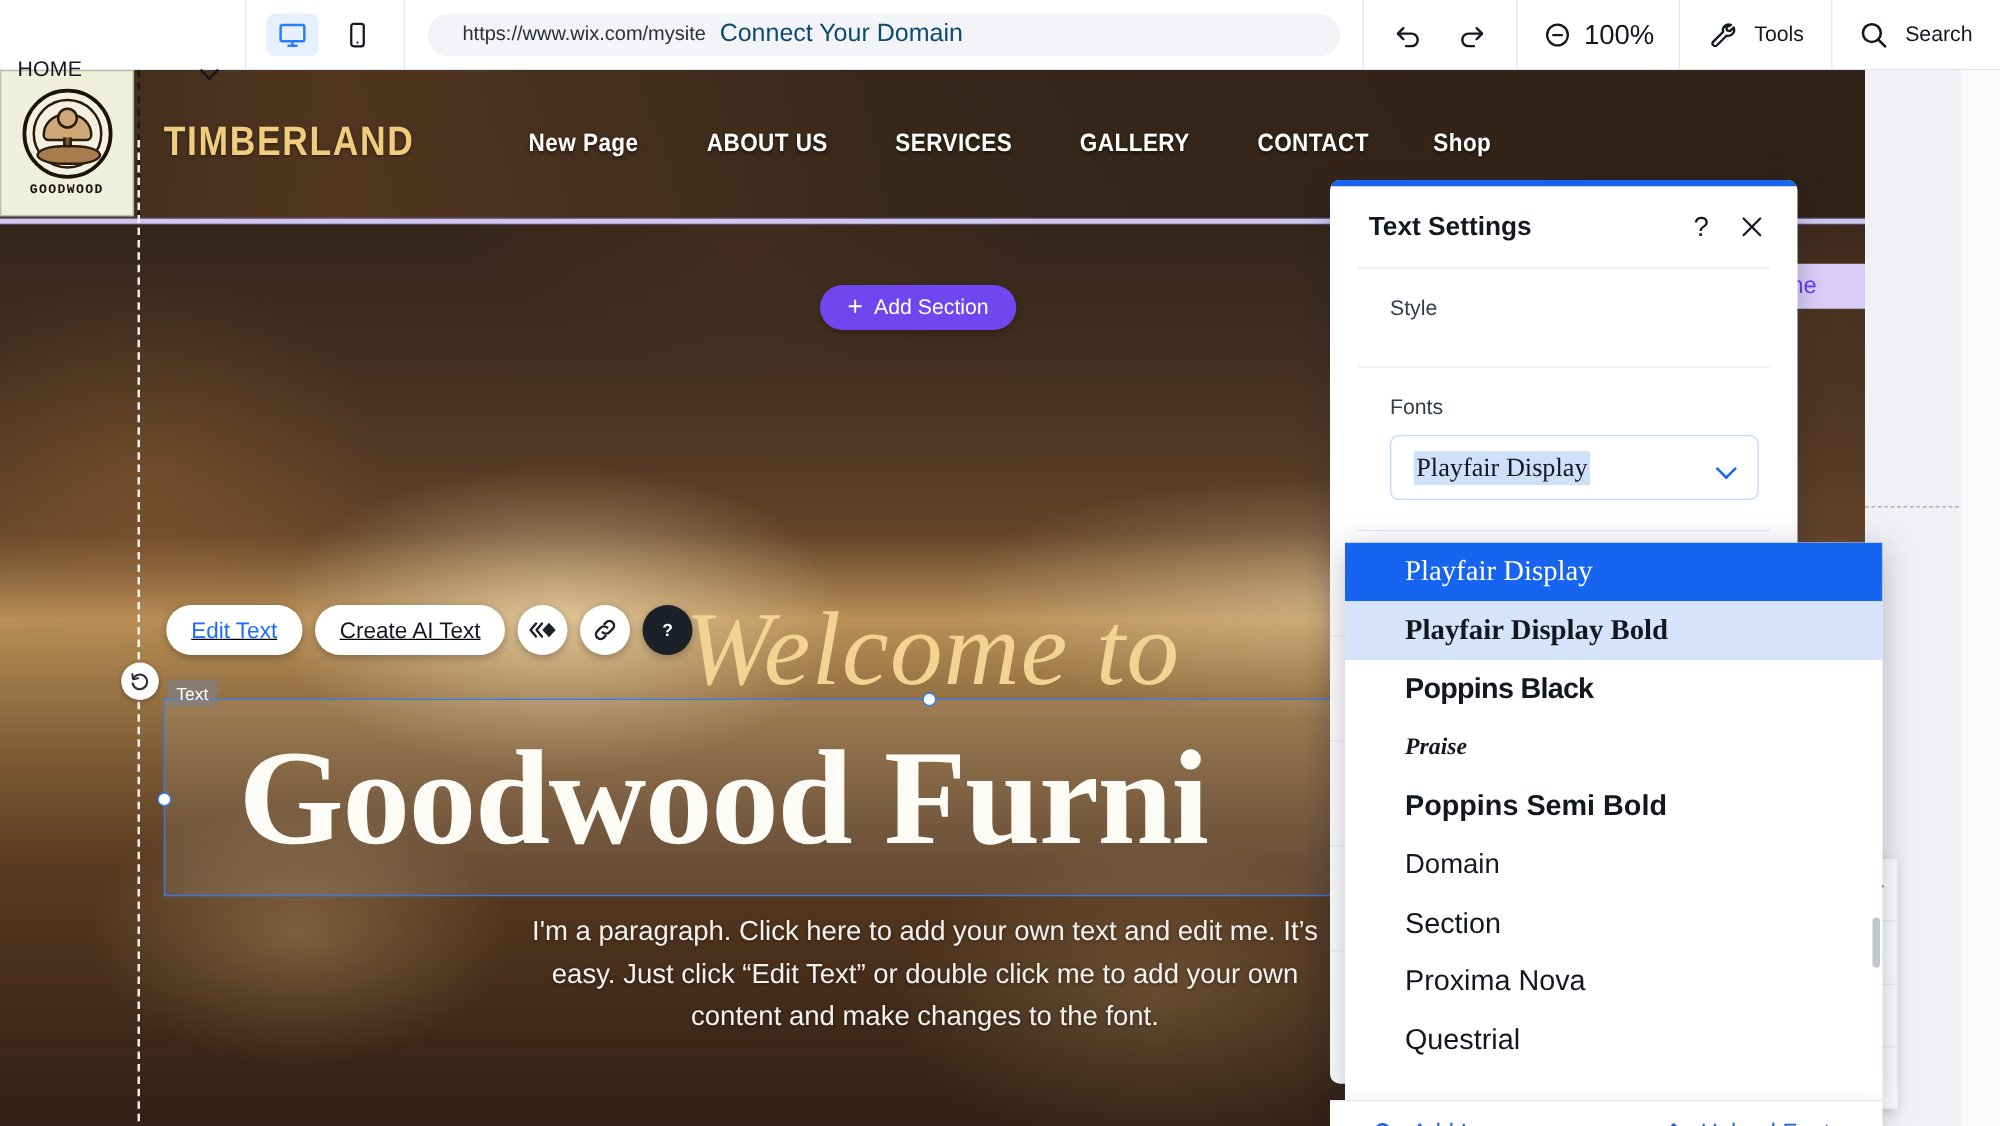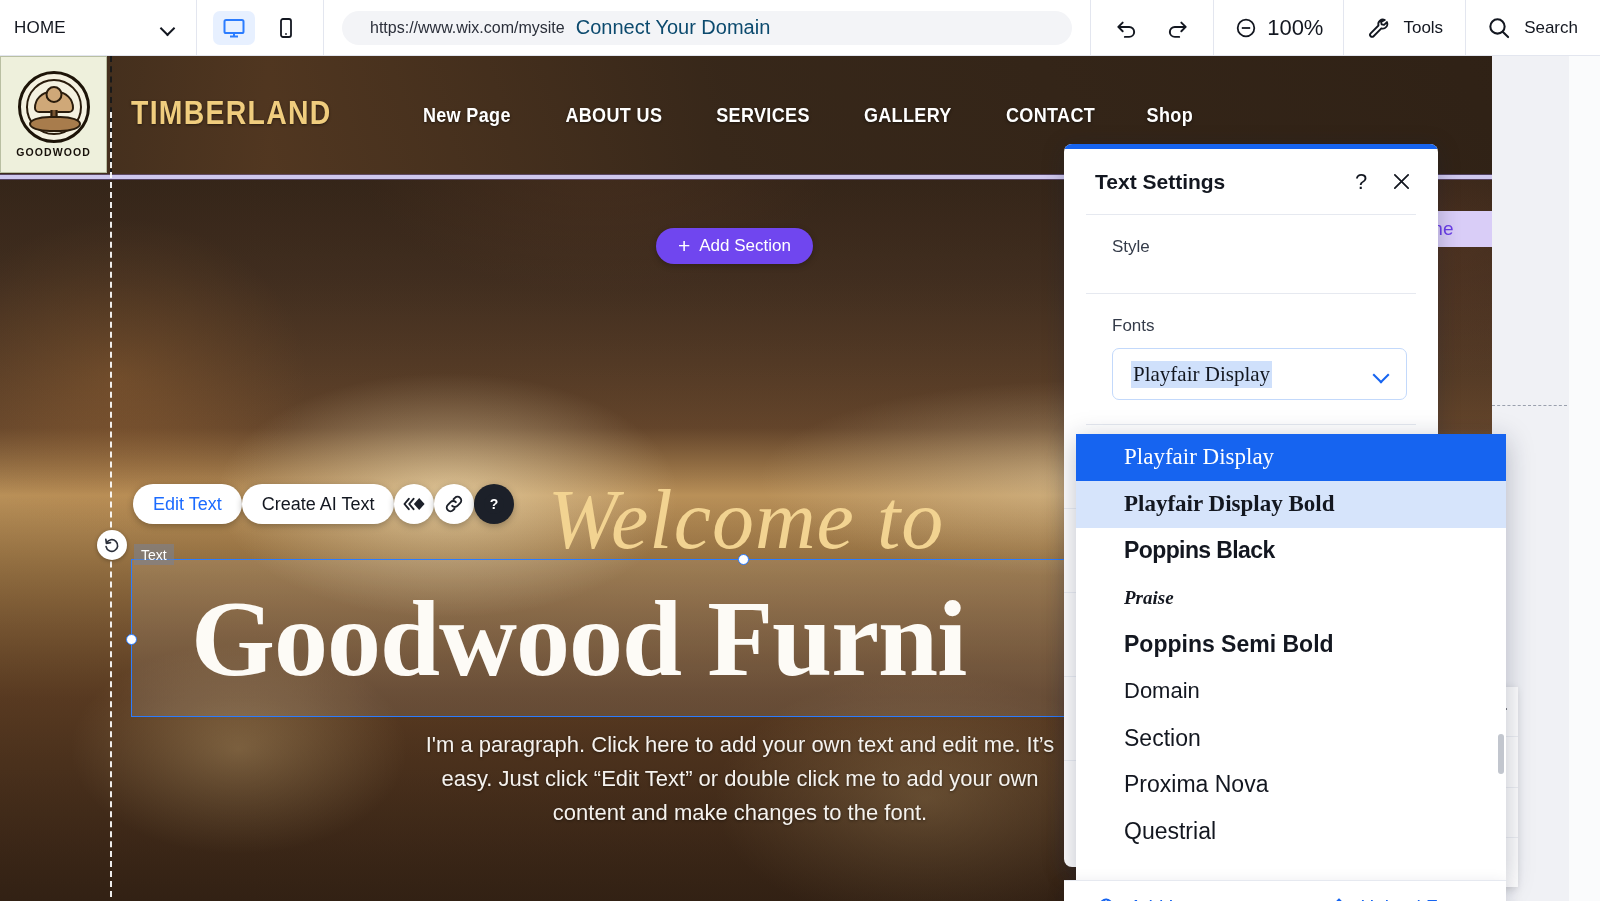--- a/index.html
+++ b/index.html
@@ -6,21 +6,21 @@
   html,body{ width:1600px; height:901px; overflow:hidden; background:#fff;
     font-family:"Liberation Sans", sans-serif; }
 
   
   #topbar{ position:absolute; left:0; top:0; width:1600px; height:56px;
     background:#fff; border-bottom:1px solid #e3e6ef; display:flex; align-items:stretch; z-index:60; }
   .tb-seg{ display:flex; align-items:center; height:100%; }
   .tb-div{ width:1px; background:#e3e6ef; align-self:stretch; }
 
   #page-selector{ width:196px; display:flex; align-items:center; justify-content:space-between;
-    padding:0 20px 0 14px; cursor:pointer; }
+    padding:0 20px 0 14px; cursor:pointer;margin-top:28px; }
   #page-selector .lbl{ font-size:17px; color:#131720; letter-spacing:.2px; }
   .chev{ width:15px; height:9px; position:relative; }
   .chev:before{ content:""; position:absolute; left:1px; top:0; width:9px; height:9px;
     border-right:2px solid #131720; border-bottom:2px solid #131720; transform:rotate(45deg); }
 
   #device-seg{ padding:0 16px; gap:10px; }
   .dev-btn{ width:42px; height:34px; border-radius:7px; display:flex; align-items:center; justify-content:center; cursor:pointer; }
   .dev-btn.active{ background:#e7f0ff; }
 
   #url-seg{ flex:1; display:flex; align-items:center; padding:16px 18px; }
@@ -75,21 +75,21 @@
   #logo-mark .canopy{ position:absolute; left:50%; top:17px; transform:translateX(-50%);
     width:40px; height:22px; border-radius:20px 20px 6px 6px;
     background:radial-gradient(circle at 50% 40%, #d8b183, #a8семь); background:#cfa878;
     border:2px solid #2a1c0c; }
   #logo-mark .canopy:after{ content:""; position:absolute; left:50%; top:-7px; transform:translateX(-50%);
     width:13px; height:13px; border-radius:50%; background:#cfa878; border:2px solid #2a1c0c; }
   #logo-mark .trunk{ position:absolute; left:50%; top:36px; transform:translateX(-50%);
     width:7px; height:20px; background:#7a5530; border-left:2px solid #2a1c0c; border-right:2px solid #2a1c0c; }
   #logo-mark .ground{ position:absolute; left:8px; bottom:8px; width:52px; height:16px;
     border-radius:26px/10px; background:#a87c4c; border:2px solid #2a1c0c; }
-  #logo-word{ font-size:10.5px; font-weight:bold; letter-spacing:1.1px; color:#17110a; }
+  #logo-word{ font-size:10.5px; font-weight:bold; letter-spacing:1.1px; color:#17110a;font-family:Liberation Mono, monospace; }
 
   #brand{ position:absolute; left:131px; top:38px; font-size:33px; font-weight:bold;
     letter-spacing:1.5px; color:#f0cd7e; font-family:"Liberation Sans Narrow","Liberation Sans",sans-serif;
     transform:scaleX(.86); transform-origin:left center; z-index:5;
     text-shadow:0 1px 3px rgba(0,0,0,.5); }
 
   #site-nav{ position:absolute; left:396px; top:0; height:119px; display:flex; align-items:center; gap:0; z-index:5; }
   #site-nav .nav-item{ color:#fff; font-size:20px; font-weight:bold; letter-spacing:.4px;
     padding:0 22px; white-space:nowrap; cursor:pointer; transform:scaleX(.9);
     font-family:"Liberation Sans Narrow","Liberation Sans",sans-serif;
@@ -136,21 +136,21 @@
   #revert-btn{ position:absolute; left:97px; top:474px; width:30px; height:30px; border-radius:50%;
     background:#fff; display:flex; align-items:center; justify-content:center; z-index:16;
     box-shadow:0 1px 4px rgba(0,0,0,.3); cursor:pointer; }
 
   #hero-para{ position:absolute; left:410px; top:672px; width:660px; text-align:center;
     font-family:"Liberation Sans Narrow","Liberation Sans",sans-serif;
     font-size:22px; line-height:34px; color:#f5f2ee; z-index:3;
     text-shadow:0 1px 3px rgba(0,0,0,.45); }
 
   
-  #float-toolbar{ position:absolute; left:133px; top:428px; display:flex; z-index:20; }
+  #float-toolbar{ position:absolute; left:133px; top:428px; display:flex; gap:10px; z-index:20;text-decoration:underline; }
   .ft-pill{ height:40px; padding:0 20px; border-radius:20px; background:#fff; display:flex;
     align-items:center; font-size:18px; color:#131720; cursor:pointer;
     box-shadow:0 2px 7px rgba(0,0,0,.28); }
   .ft-pill.blue{ color:#1b6bff; }
   .ft-circ{ width:40px; height:40px; border-radius:50%; background:#fff; display:flex;
     align-items:center; justify-content:center; cursor:pointer; box-shadow:0 2px 7px rgba(0,0,0,.28); }
   .ft-circ.dark{ background:#1c2029; }
 
   
   #right-rail{ position:absolute; left:1492px; top:0; width:108px; height:845px; background:#f0f1f5; }

